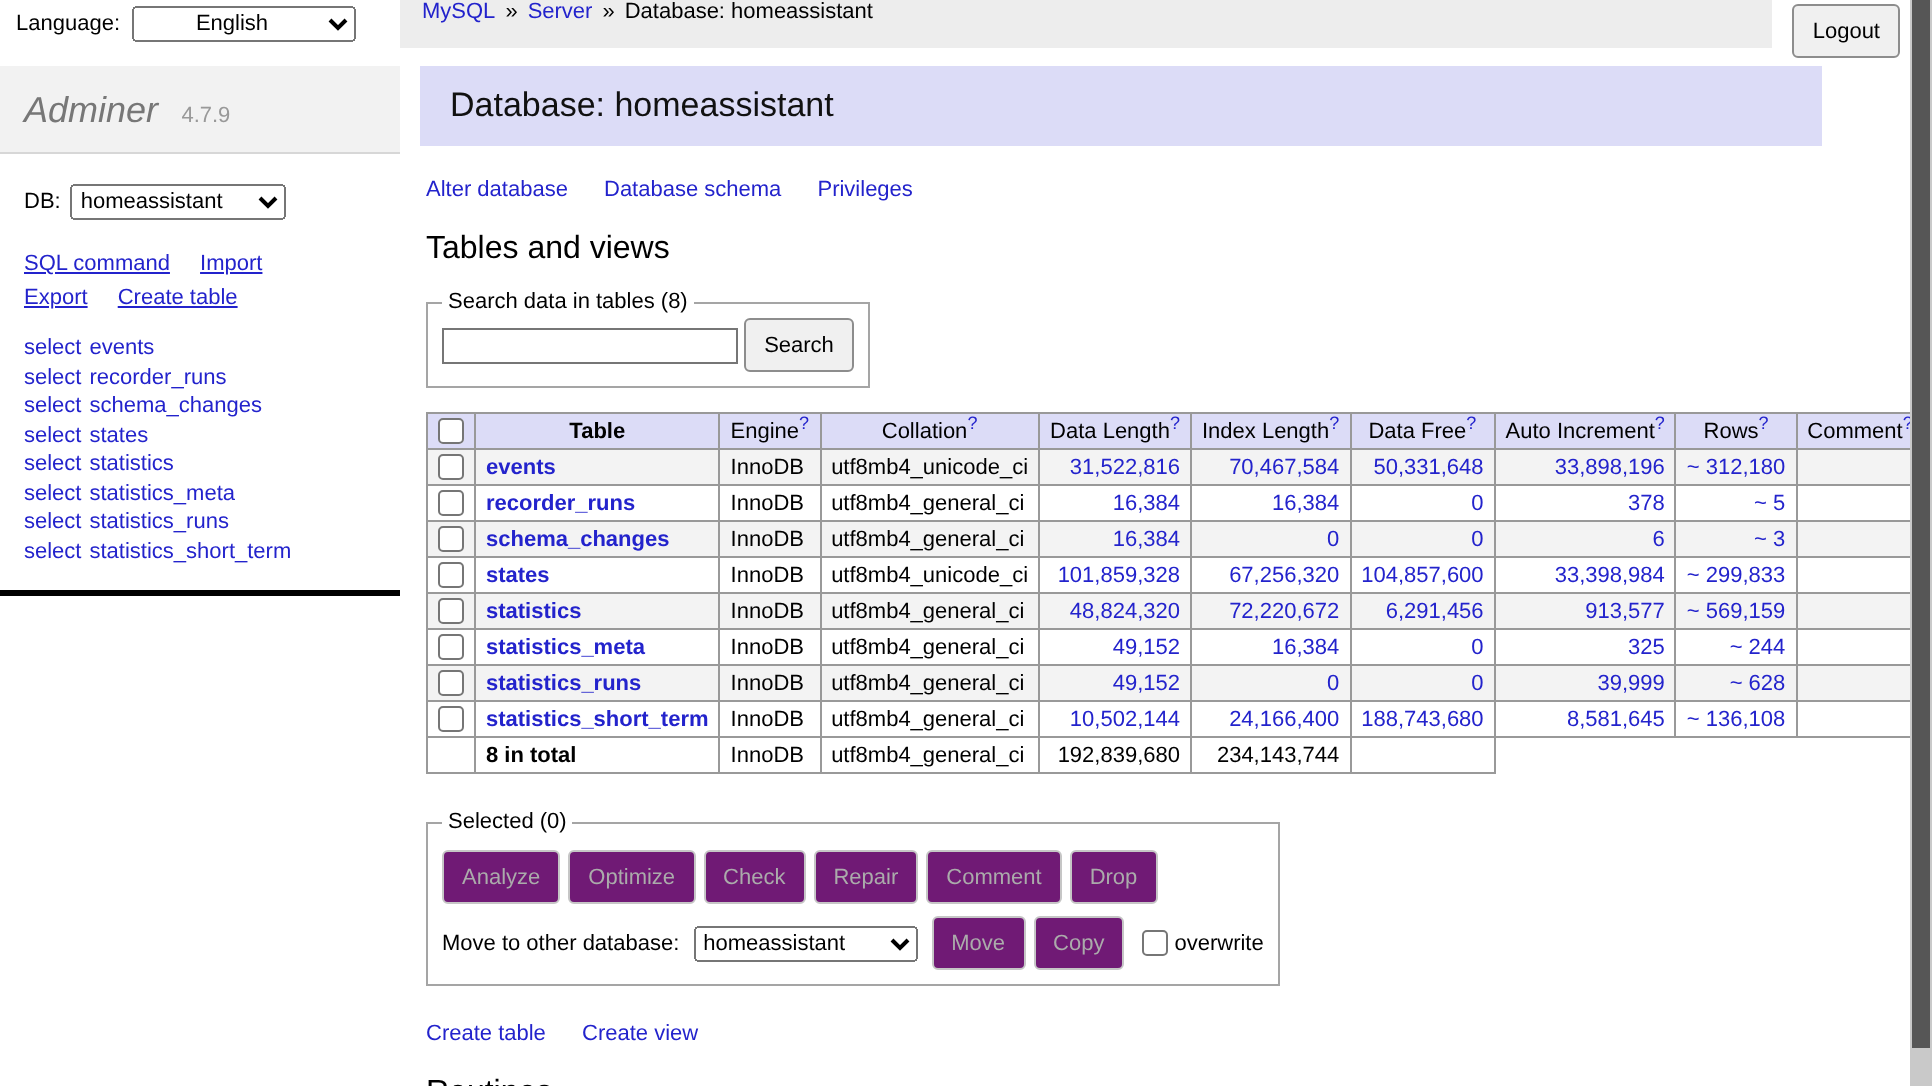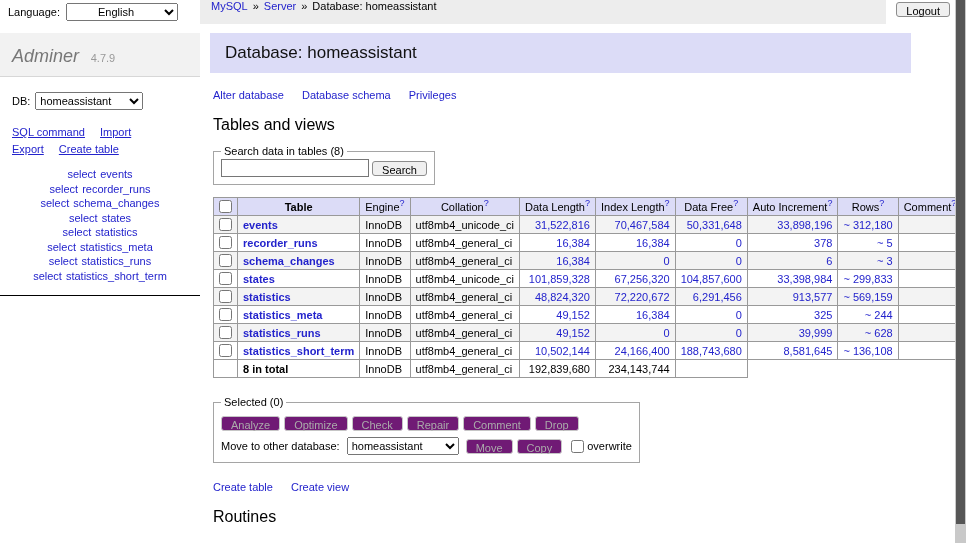--- a/index.html
+++ b/index.html
@@ -23,37 +23,37 @@
 
   
   .sidebar { width: 200px; flex: 0 0 200px; padding-top: 9px; }
   .logo { margin: 0; background: var(--c-panel, #f2f2f2); padding: 7px 12px 8px; border-bottom: 1px solid #d7d7d7; font-weight: normal; }
   .logo-name { font-style: italic; font-size: 18px; color: #777; }
   .logo-ver { font-size: 11px; color: #999; margin-left: 5px; }
   .db-row { padding: 15px 12px 2px; font-size: 11px; display: flex; align-items: center; gap: 5px; }
   .db-select { width: 108px; height: 18px; font-size: 11px; font-family: inherit; }
   .side-links { margin: 12px 12px 10px; font-size: 11px; line-height: 1.5; }
   .side-links a { margin-right: 12px; text-decoration: underline; }
-  .tables-list { list-style: none; margin: 2px 0 0; padding: 0 12px 12px; border-bottom: 1px solid #000000; font-size: 11px; line-height: 1.32; text-align: center; }
+  .tables-list { list-style: none; margin: 2px 0 0; padding: 0 12px 12px; border-bottom: 3px solid #000000; font-size: 11px; line-height: 1.32; }
   .tables-list li { white-space: nowrap; }
   .tables-list a.sel { margin-right: 4px; }
 
   
   .content { flex: 1; min-width: 0; padding: 9px 55px 0 10px; }
   .page-title { margin: 0; background: var(--c-accent, #dcdcf7); font-size: 17px; font-weight: normal; padding: 10px 15px; color: #111; }
   .nav-links { margin: 16px 0 0 3px; font-size: 11px; }
   .nav-links a { margin-right: 15px; }
   h3.sec { font-size: 16px; font-weight: normal; margin: 15px 0 0 3px; color: #000; }
 
   fieldset.fs { display: inline-block; border: 1px solid #a5a5a5; padding: 2px 7px 7px; font-size: 11px; background: #fff; }
   fieldset.fs legend { padding: 0 3px; }
   .search-fs { margin: 11px 0 0 3px; }
   .search-input { width: 148px; height: 18px; border: 1px solid #767676; font-size: 11px; padding: 1px 3px; font-family: inherit; vertical-align: middle; }
 
-  .btn { font-family: inherit; font-size: 11px; color: #000; background: #f0f0f0; border: 1px solid #8d8d8d; border-radius: 3px; padding: 2px 9px; height: 15px; vertical-align: middle; }
+  .btn { font-family: inherit; font-size: 11px; color: #000; background: #f0f0f0; border: 1px solid #8d8d8d; border-radius: 3px; padding: 2px 9px; height: 27px; vertical-align: middle; }
   .btn:disabled { color: #ababab; border-color: #c6c6c6; background: #701a75; }
 
   
   .data-table { border-collapse: collapse; margin: 12px 0 0 3px; font-size: 11px; padding-left: 24px; }
   .data-table th, .data-table td { border: 1px solid var(--c-border, #999); padding: 1px 5px; height: 18px; white-space: nowrap; }
   .data-table thead th { background: var(--c-accent, #dcdcf7); font-weight: normal; text-align: center; }
   .data-table thead th.col-table { font-weight: bold; }
   .c-check { width: 24px; text-align: center; }
   .col-table { width: 126px; }
   .col-eng { width: 48px; }

